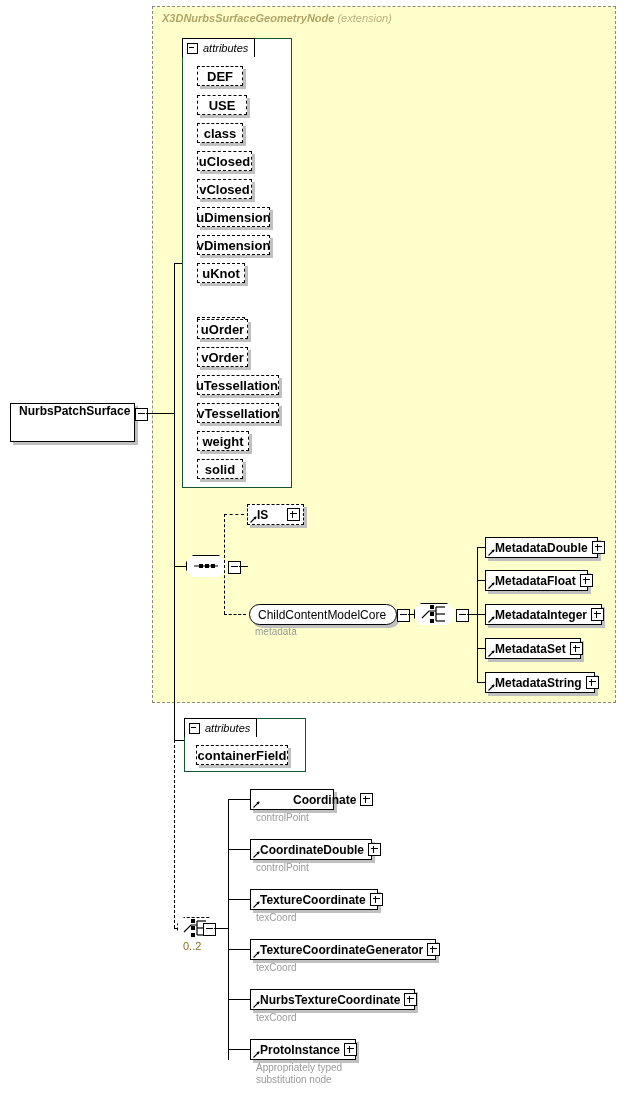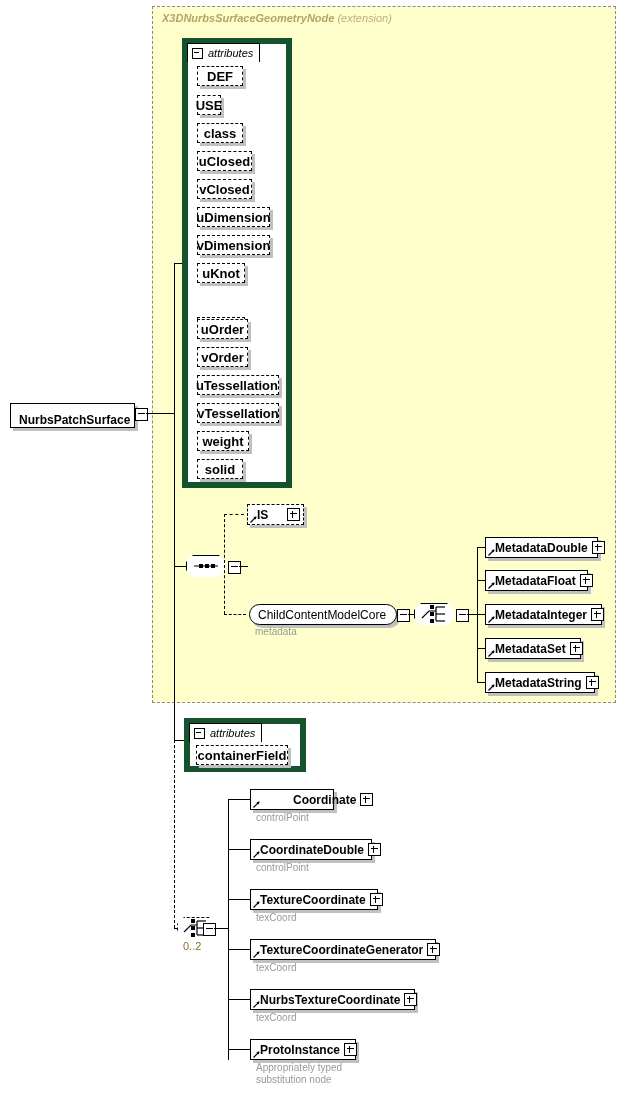--- a/index.html
+++ b/index.html
@@ -19,21 +19,21 @@
   }
   #ext-title{
     left:162px;top:12px;
     font-size:11px;font-weight:bold;color:#b3a369;
     white-space:nowrap;letter-spacing:0px;
   }
   #ext-title .soft{font-weight:normal;color:#bdb07e;}
 
   
   .attrpanel{
-    background:#ffffff;border:6px solid #14532d;box-sizing:border-box;
+    background:#ffffff;border:1px solid #14532d;box-sizing:border-box;
   }
   .attrhdr{
     position:absolute;left:-1px;top:-1px;height:19px;
     background:#ffffff;border:1px solid #000000;border-bottom:none;
     box-sizing:border-box;
     display:flex;align-items:center;padding:0 6px 0 4px;
     font-size:11px;font-style:italic;color:#000;white-space:nowrap;
   }
   .attrhdr .lbl{margin-left:5px;}
   .pmbox{
@@ -81,22 +81,22 @@
   .grpref{
     position:absolute;height:21px;border:1px solid #000;background:#fff;
     border-radius:11px;box-sizing:border-box;
     display:flex;align-items:center;padding:0 8px;
     font-size:12px;color:#000;white-space:nowrap;
     box-shadow:3px 3px 0 0 #c0c0c0;
   }
 
   
   .rootbox{
-    position:absolute;height:25px;border:1px solid #000;background:#fff;
-    box-sizing:border-box;display:flex;align-items:flex-end;
+    position:absolute;height:39px;border:1px solid #000;background:#fff;
+    box-sizing:border-box;display:flex;align-items:flex-start;
     padding-left:8px;font-size:12px;font-weight:bold;color:#000;
     box-shadow:3px 3px 0 0 #c0c0c0;white-space:nowrap;
   }
 
   
   .anno{
     position:absolute;font-size:10px;color:#999999;white-space:pre;line-height:12px;
   }
 
   
@@ -154,21 +154,21 @@
 <div class="attrpanel" style="position:absolute;left:182px;top:38px;width:110px;height:450px;">
   <div class="attrhdr">
     <span class="pmbox"></span>
     <span class="lbl">attributes</span>
   </div>
 </div>
 
 <div class="attr" style="left:197px;top:66px;width:46px;">
     <span>DEF</span>
   </div>
-<div class="attr" style="left:197px;top:95px;width:24px;">
+<div class="attr" style="left:197px;top:95px;width:50px;">
     <span>USE</span>
   </div>
 <div class="attr" style="left:197px;top:123px;width:46px;">
     <span>class</span>
   </div>
 <div class="attr" style="left:197px;top:151px;width:55px;">
     <span>uClosed</span>
   </div>
 <div class="attr" style="left:197px;top:179px;width:55px;">
     <span>vClosed</span>

